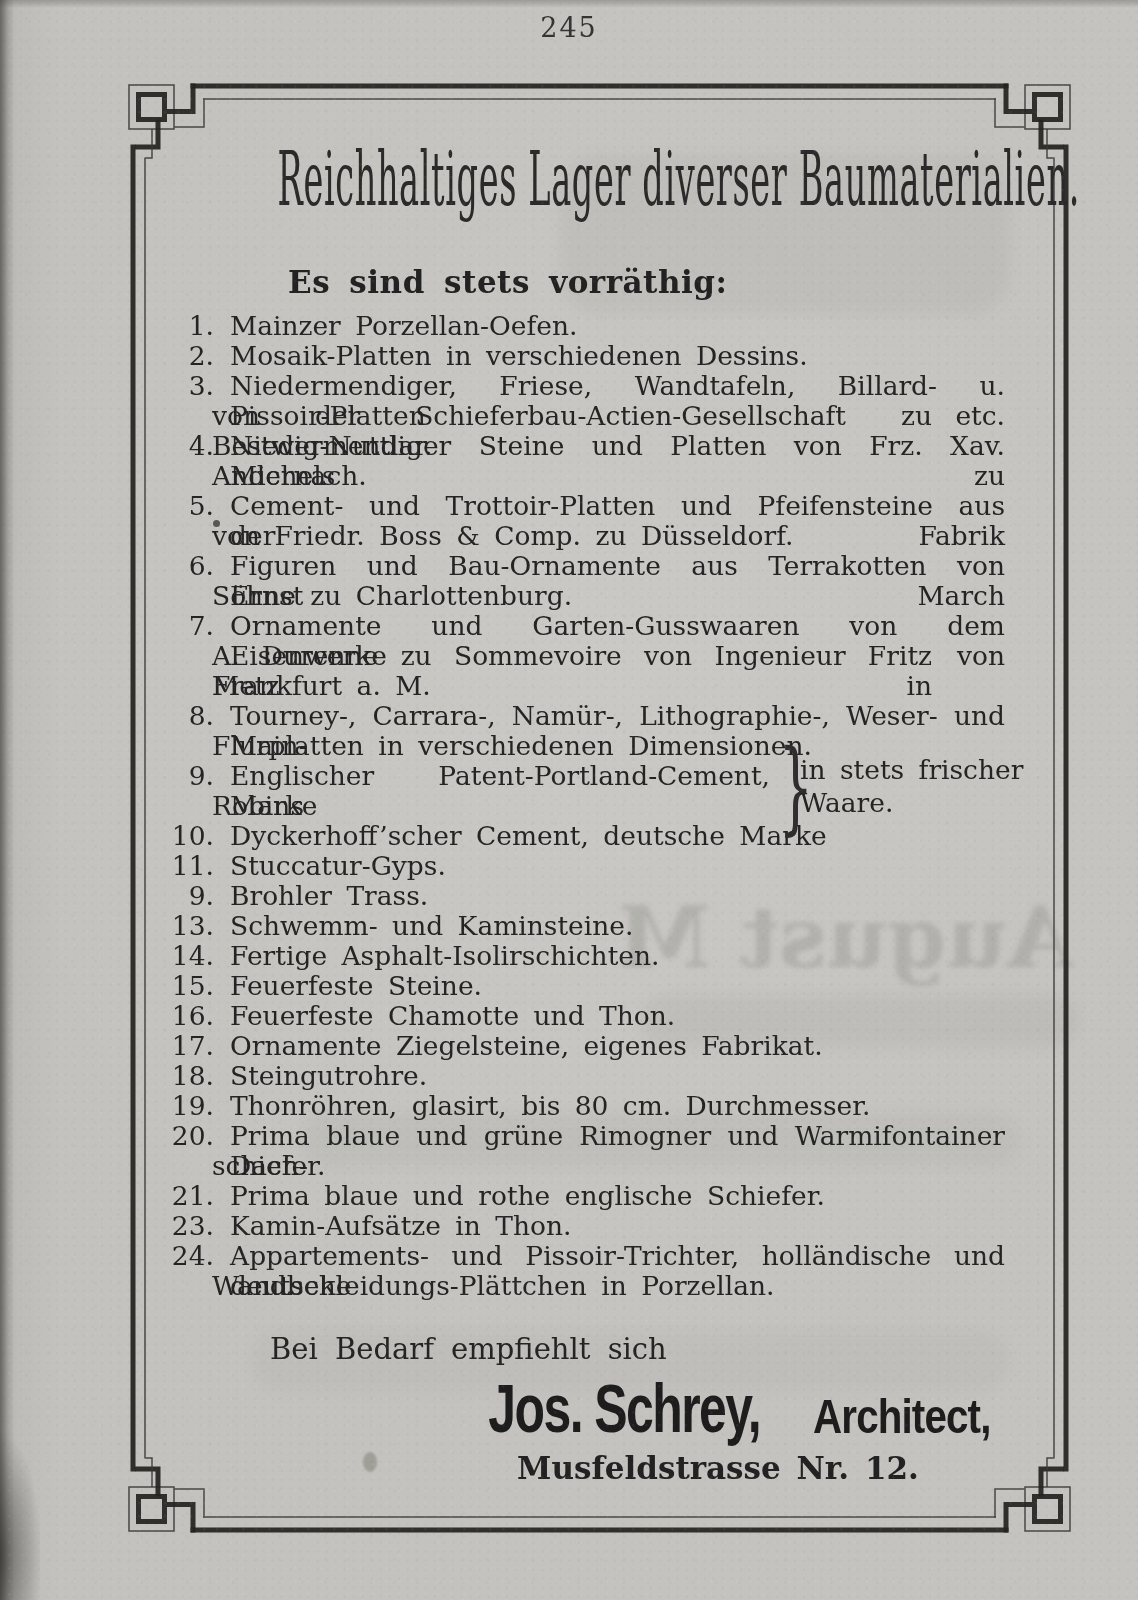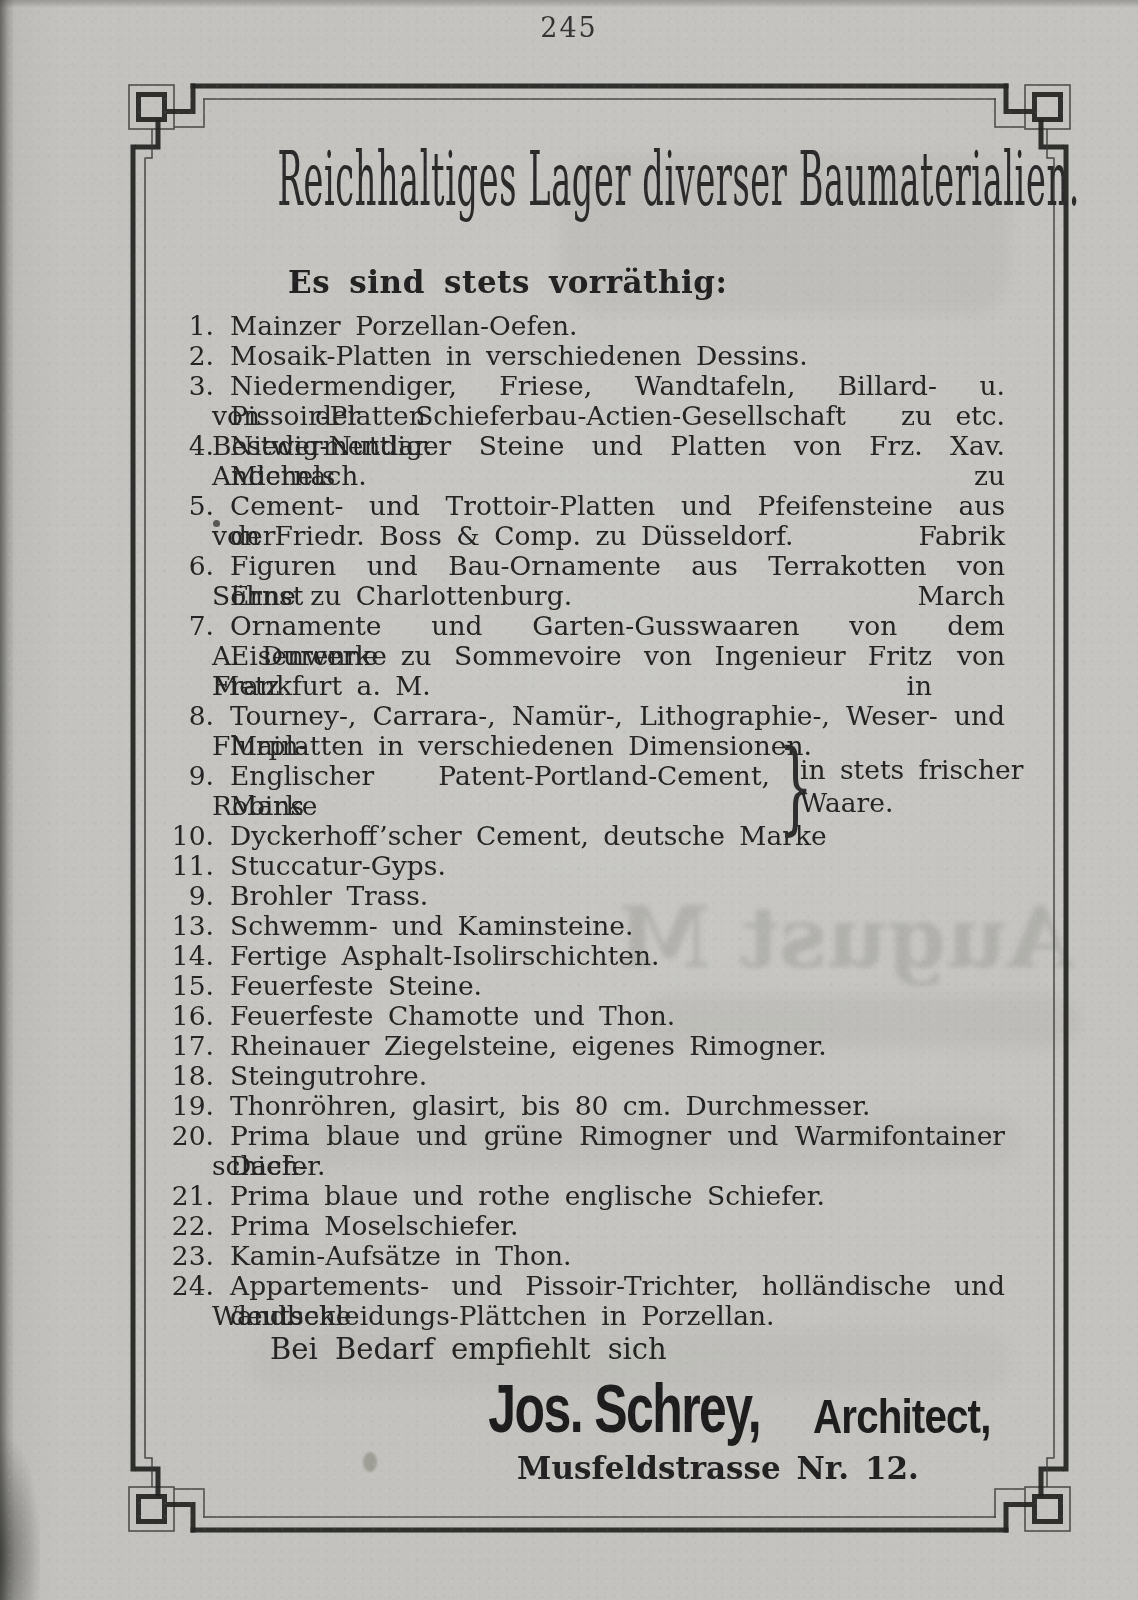--- a/index.html
+++ b/index.html
@@ -201,44 +201,40 @@
       <div class="line">
         <span class="num">15.</span>
         <span class="txt">Feuerfeste Steine.</span>
       </div>
       <div class="line">
         <span class="num">16.</span>
         <span class="txt">Feuerfeste Chamotte und Thon.</span>
       </div>
       <div class="line">
         <span class="num">17.</span>
-        <span class="txt">Rheinauer Ziegelsteine, eigenes Rimogner.</span>
+        <span class="txt">Ornamente Ziegelsteine, eigenes Fabrikat.</span>
       </div>
       <div class="line">
         <span class="num">18.</span>
         <span class="txt">Steingutrohre.</span>
       </div>
       <div class="line">
         <span class="num">19.</span>
         <span class="txt">Thonröhren, glasirt, bis 80 cm. Durchmesser.</span>
       </div>
       <div class="line stretch">
         <span class="num">20.</span>
         <span class="txt">Prima blaue und grüne Rimogner und Warmifontainer Dach-</span>
       </div>
       <div class="line cont">
         <span class="txt">schiefer.</span>
       </div>
       <div class="line">
         <span class="num">21.</span>
         <span class="txt">Prima blaue und rothe englische Schiefer.</span>
-      </div>
-      <div class="line">
-        <span class="num">22.</span>
-        <span class="txt">Prima Moselschiefer.</span>
       </div>
       <div class="line">
         <span class="num">23.</span>
         <span class="txt">Kamin-Aufsätze in Thon.</span>
       </div>
       <div class="line stretch">
         <span class="num">24.</span>
         <span class="txt">Appartements- und Pissoir-Trichter, holländische und deutsche</span>
       </div>
       <div class="line cont">

